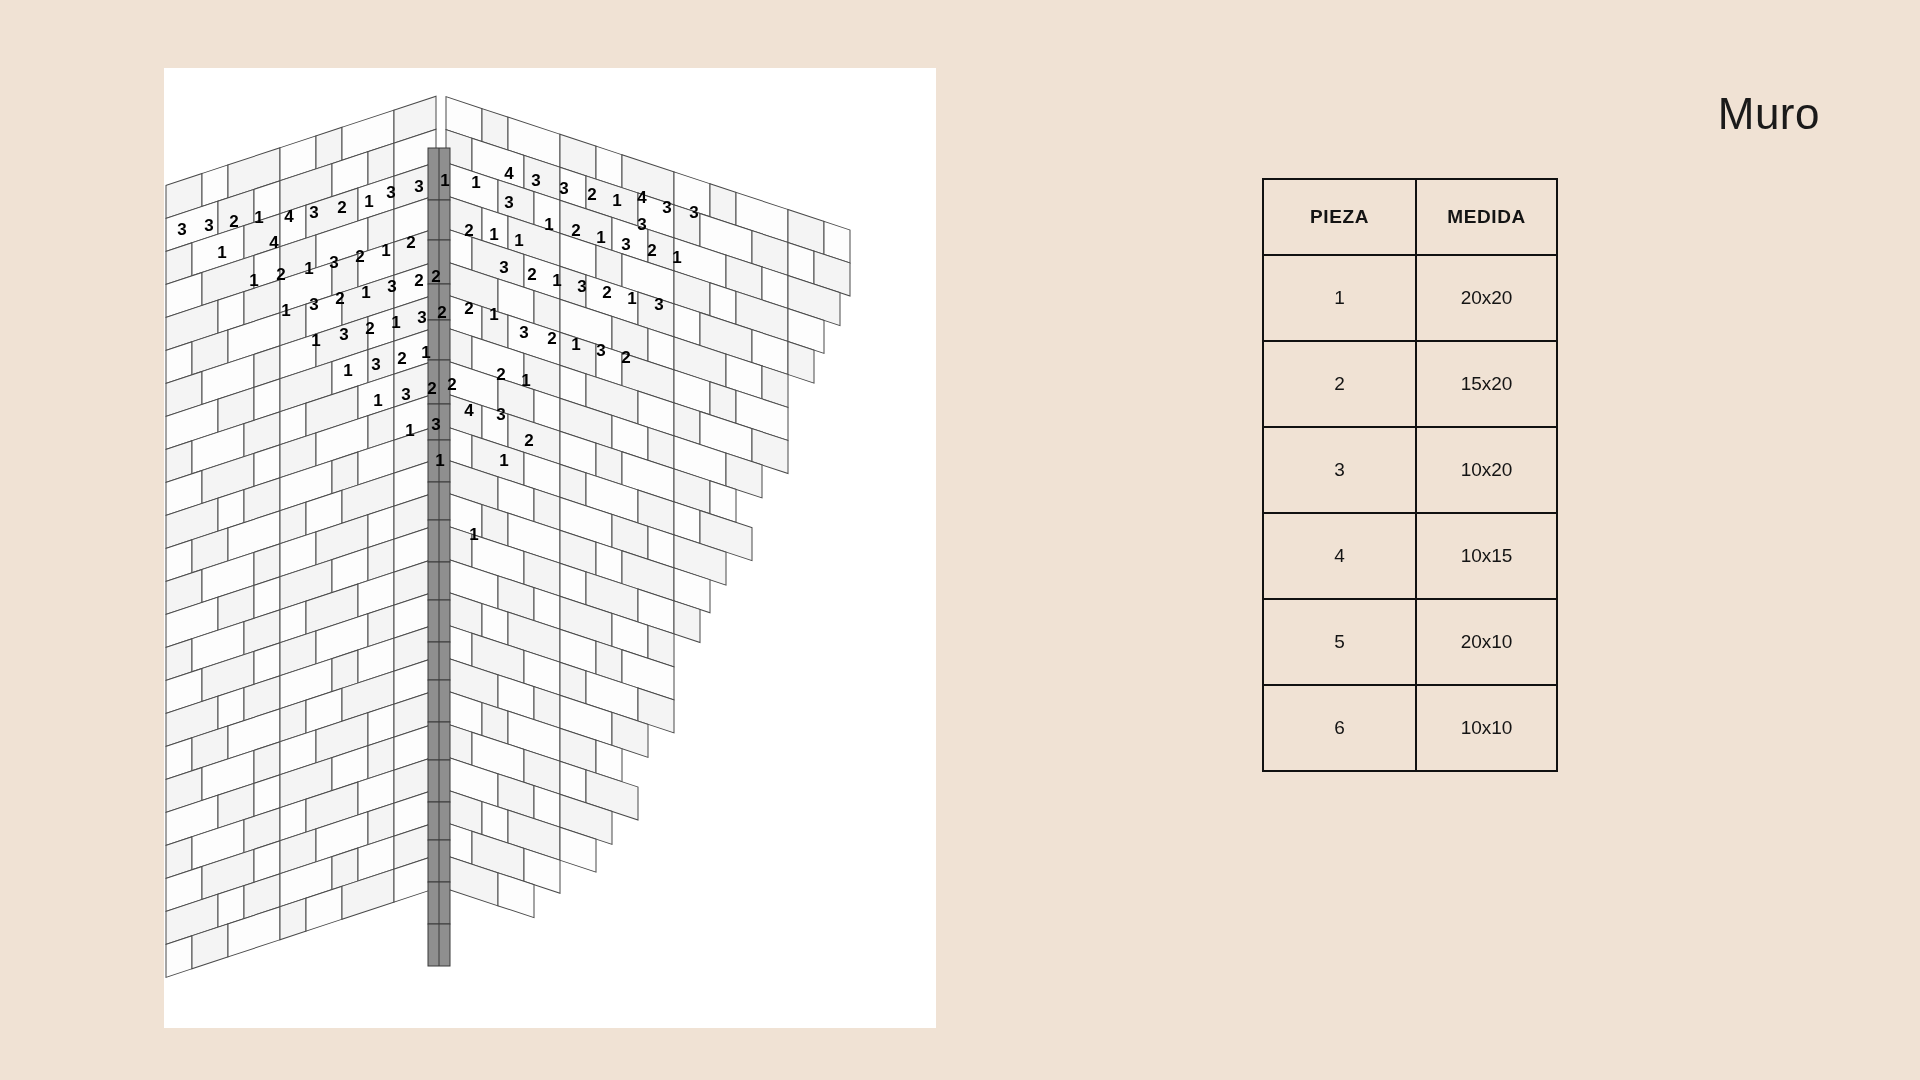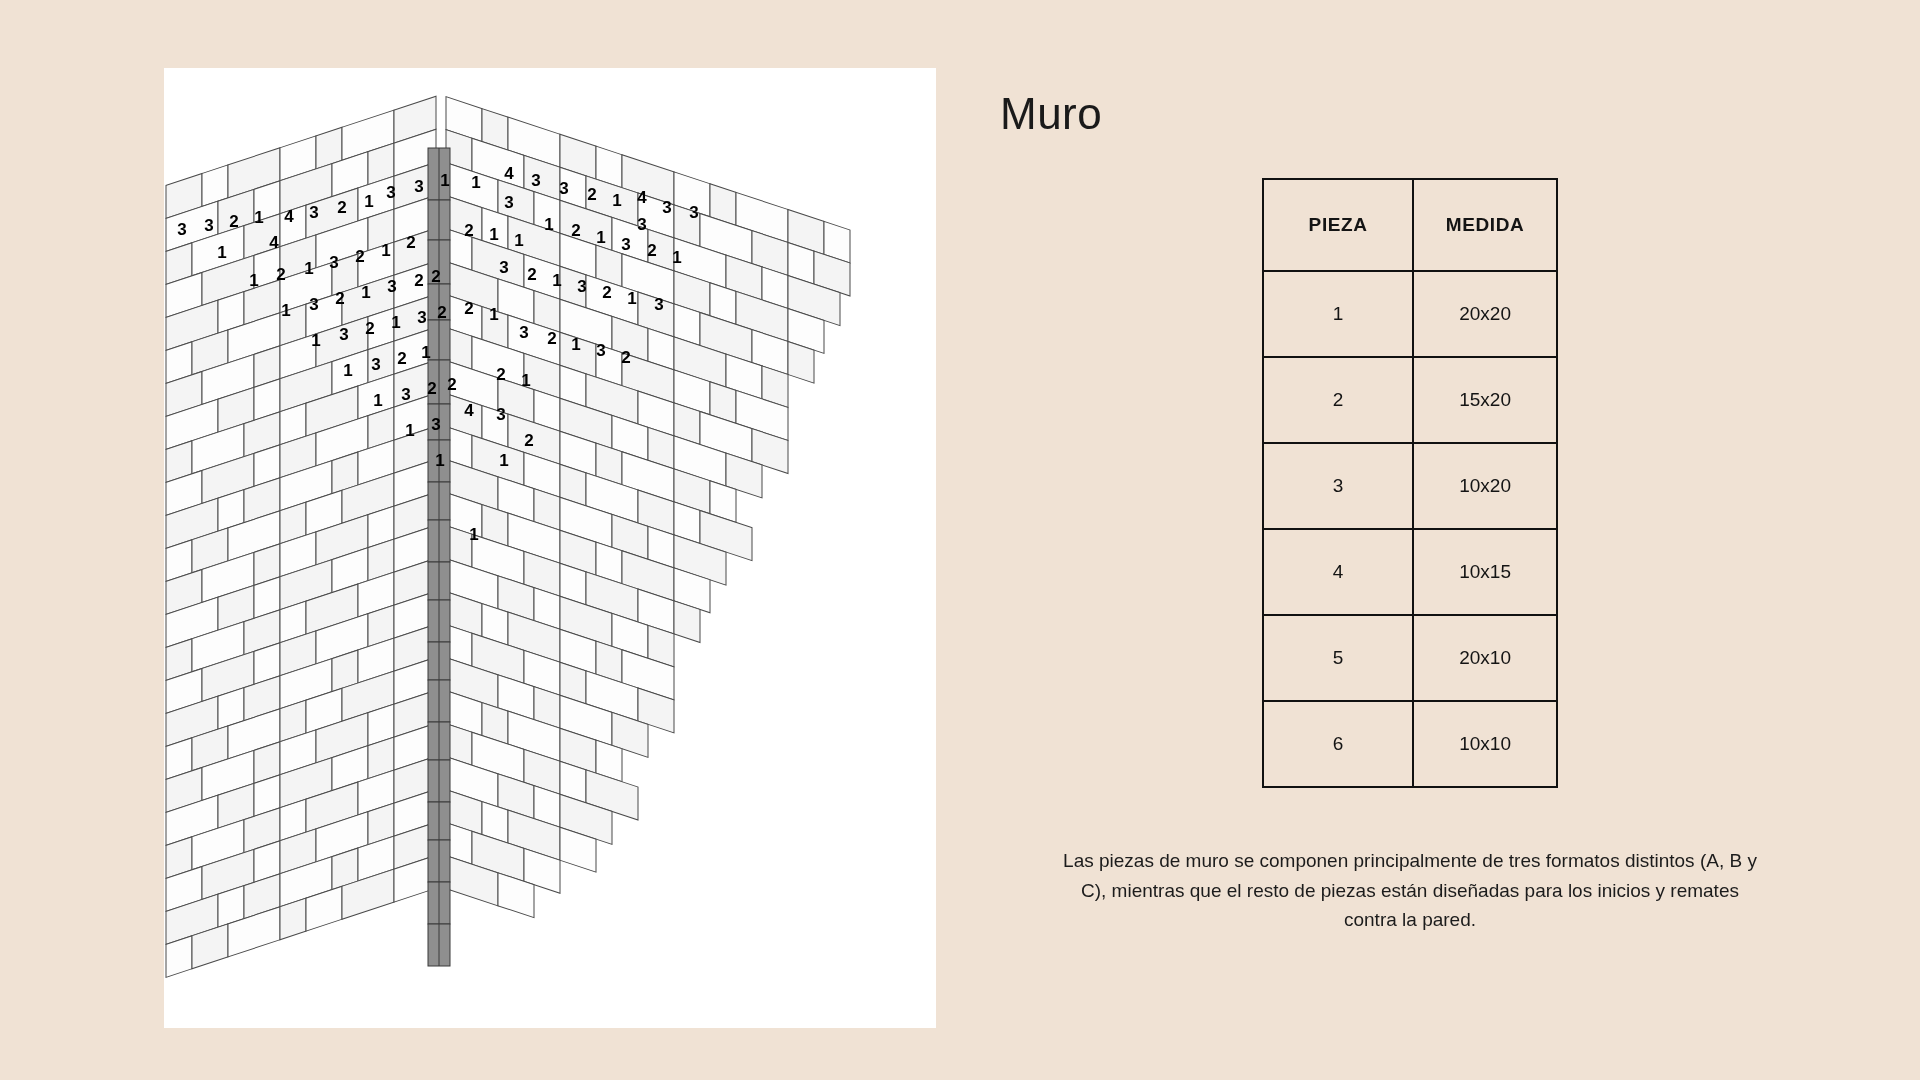--- a/index.html
+++ b/index.html
@@ -32,21 +32,21 @@
   .illo-svg { display: block; }
 
   
   .right-col {
     position: absolute;
     left: 1000px;
     top: 90px;
     width: 820px;
   }
   .title {
-    text-align: left;
+    text-align: right;
     font-size: 44px;
     font-weight: 400;
     color: #1a1a1a;
     letter-spacing: 0.5px;
     margin: 0 0 40px 0;
     line-height: 1.1;
   }
 
   .table-wrap {
     display: flex;
@@ -61,21 +61,21 @@
   table.pieces td {
     border: 2px solid #111111;
     text-align: center;
     color: #141414;
   }
   table.pieces th {
     font-size: 19px;
     font-weight: bold;
     letter-spacing: 0.6px;
     height: 74px;
-    padding: 8px;
+    padding: 0;
   }
   table.pieces td {
     font-size: 19px;
     font-weight: 400;
     height: 84px;
     padding: 0;
   }
   table.pieces th.col-pieza, table.pieces td.col-pieza { width: 148px; }
   table.pieces th.col-medida, table.pieces td.col-medida { width: 136px; }
 
@@ -680,16 +680,15 @@
             <td class="col-medida">20x10</td>
           </tr>
           <tr>
             <td class="col-pieza">6</td>
             <td class="col-medida">10x10</td>
           </tr>
         </tbody>
       </table>
     </div>
 
-    <p class="caption">Las piezas de muro se componen principalmente de tres formatos distintos (A, B y C), mientras que el resto de piezas están diseñadas para los inicios y remates contra la pared.</p>
   </div>
 
 </div>
 
 </body></html>

